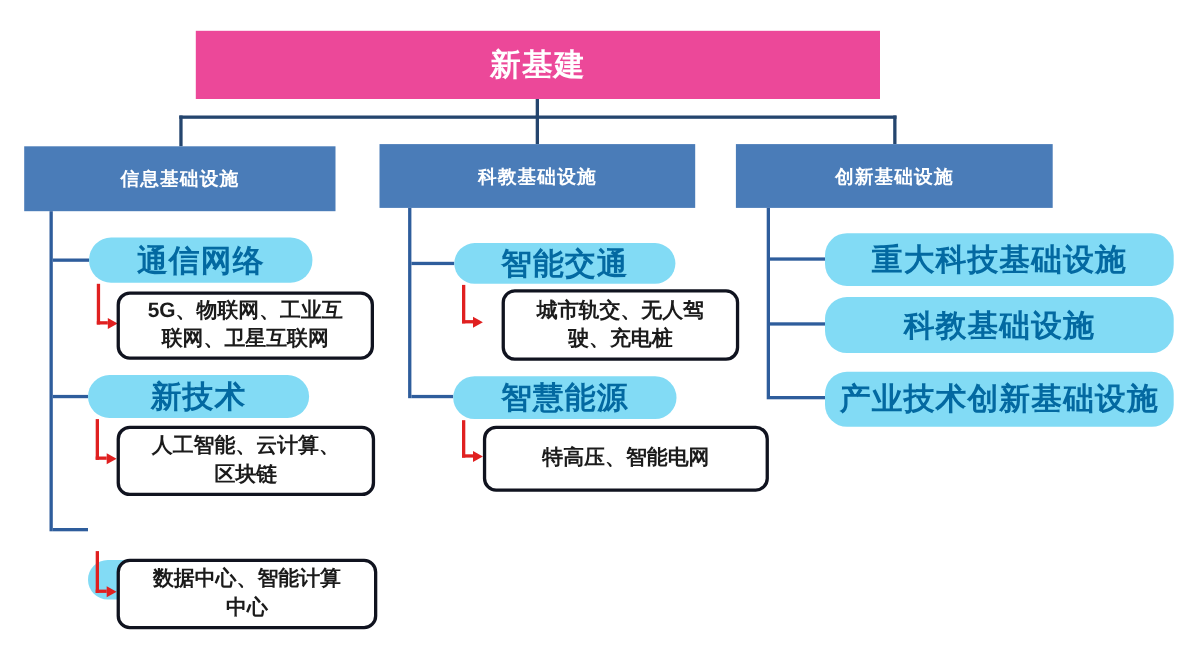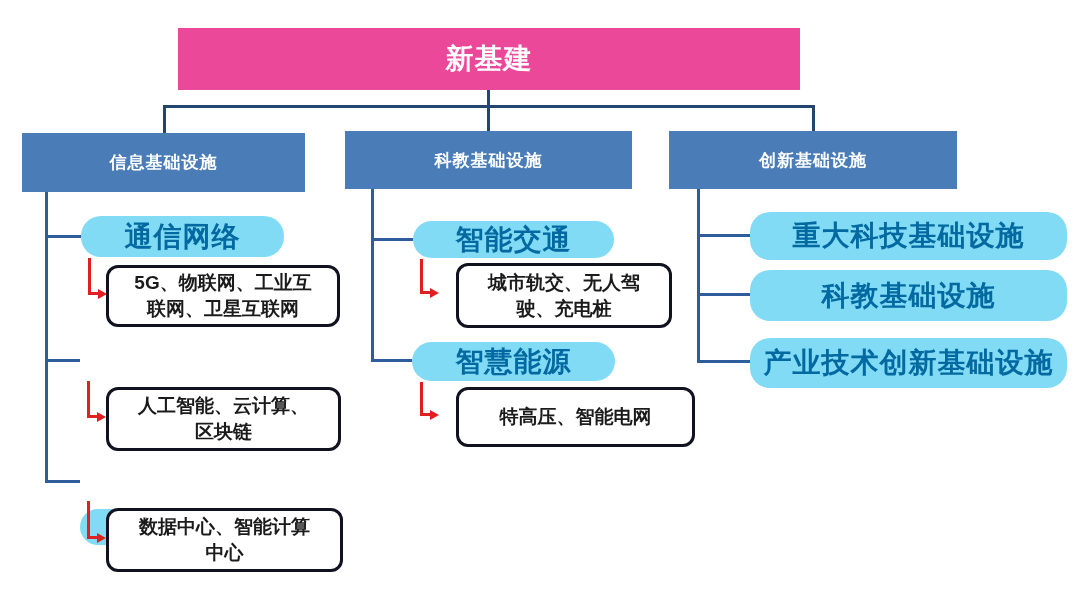--- a/index.html
+++ b/index.html
@@ -100,32 +100,33 @@
 
   <div class="line blue" style="left:697px; top:189px; width:3px; height:174px;"></div>
   <div class="line blue" style="left:700px; top:234px; width:50px; height:3px;"></div>
   <div class="line blue" style="left:700px; top:293px; width:50px; height:3px;"></div>
   <div class="line blue" style="left:700px; top:360px; width:50px; height:3px;"></div>
 
   <div class="box cyan-box" style="left:81px; top:216px; width:203px; height:41px;">通信网络</div>
   <div class="red-arrow" style="left:88px; top:258px; width:10px; height:37px;"></div>
   <div class="box detail-box" style="left:106px; top:265px; width:234px; height:62px; padding:12px 21px;">5G、物联网、工业互联网、卫星互联网</div>
 
+  <div class="box cyan-box" style="left:80px; top:341px; width:201px; height:39px;">新技术</div>
   <div class="red-arrow" style="left:87px; top:381px; width:10px; height:37px;"></div>
   <div class="box detail-box" style="left:106px; top:387px; width:235px; height:64px; padding:4px 21px;">人工智能、云计算、区块链</div>
 
   <div class="box cyan-box" style="left:80px; top:464px; width:203px; height:36px;margin-top:45px;">算力</div>
   <div class="red-arrow" style="left:87px; top:501px; width:10px; height:38px;"></div>
   <div class="box cyan-box" style="left:413px; top:221px; width:201px; height:37px;">智能交通</div>
 
   <div class="box detail-box" style="left:106px; top:508px; width:237px; height:64px; padding:0 22px;">数据中心、智能计算中心</div>
   <div class="red-arrow" style="left:420px; top:259px; width:10px; height:35px;"></div>
   <div class="box detail-box" style="left:456px; top:263px; width:216px; height:65px; padding:0 18px;">城市轨交、无人驾驶、充电桩</div>
 
   <div class="box cyan-box" style="left:412px; top:342px; width:203px; height:39px;text-align:center;">智慧能源</div>
   <div class="red-arrow" style="left:420px; top:382px; width:10px; height:34px;"></div>
-  <div class="box detail-box" style="left:439px; top:387px; width:239px; height:60px; padding:0 18px;margin-left:17px;">特高压、智能电网</div>
+  <div class="box detail-box" style="left:439px; top:387px; width:260px; height:60px; padding:0 18px;">特高压、智能电网</div>
 
   <div class="box cyan-box" style="left:750px; top:212px; width:317px; height:48px;">重大科技基础设施</div>
   <div class="box cyan-box" style="left:750px; top:270px; width:317px; height:51px;">科教基础设施</div>
   <div class="box cyan-box" style="left:750px; top:338px; width:317px; height:50px;">产业技术创新基础设施</div>
 
 </div>
 
 </body></html>

